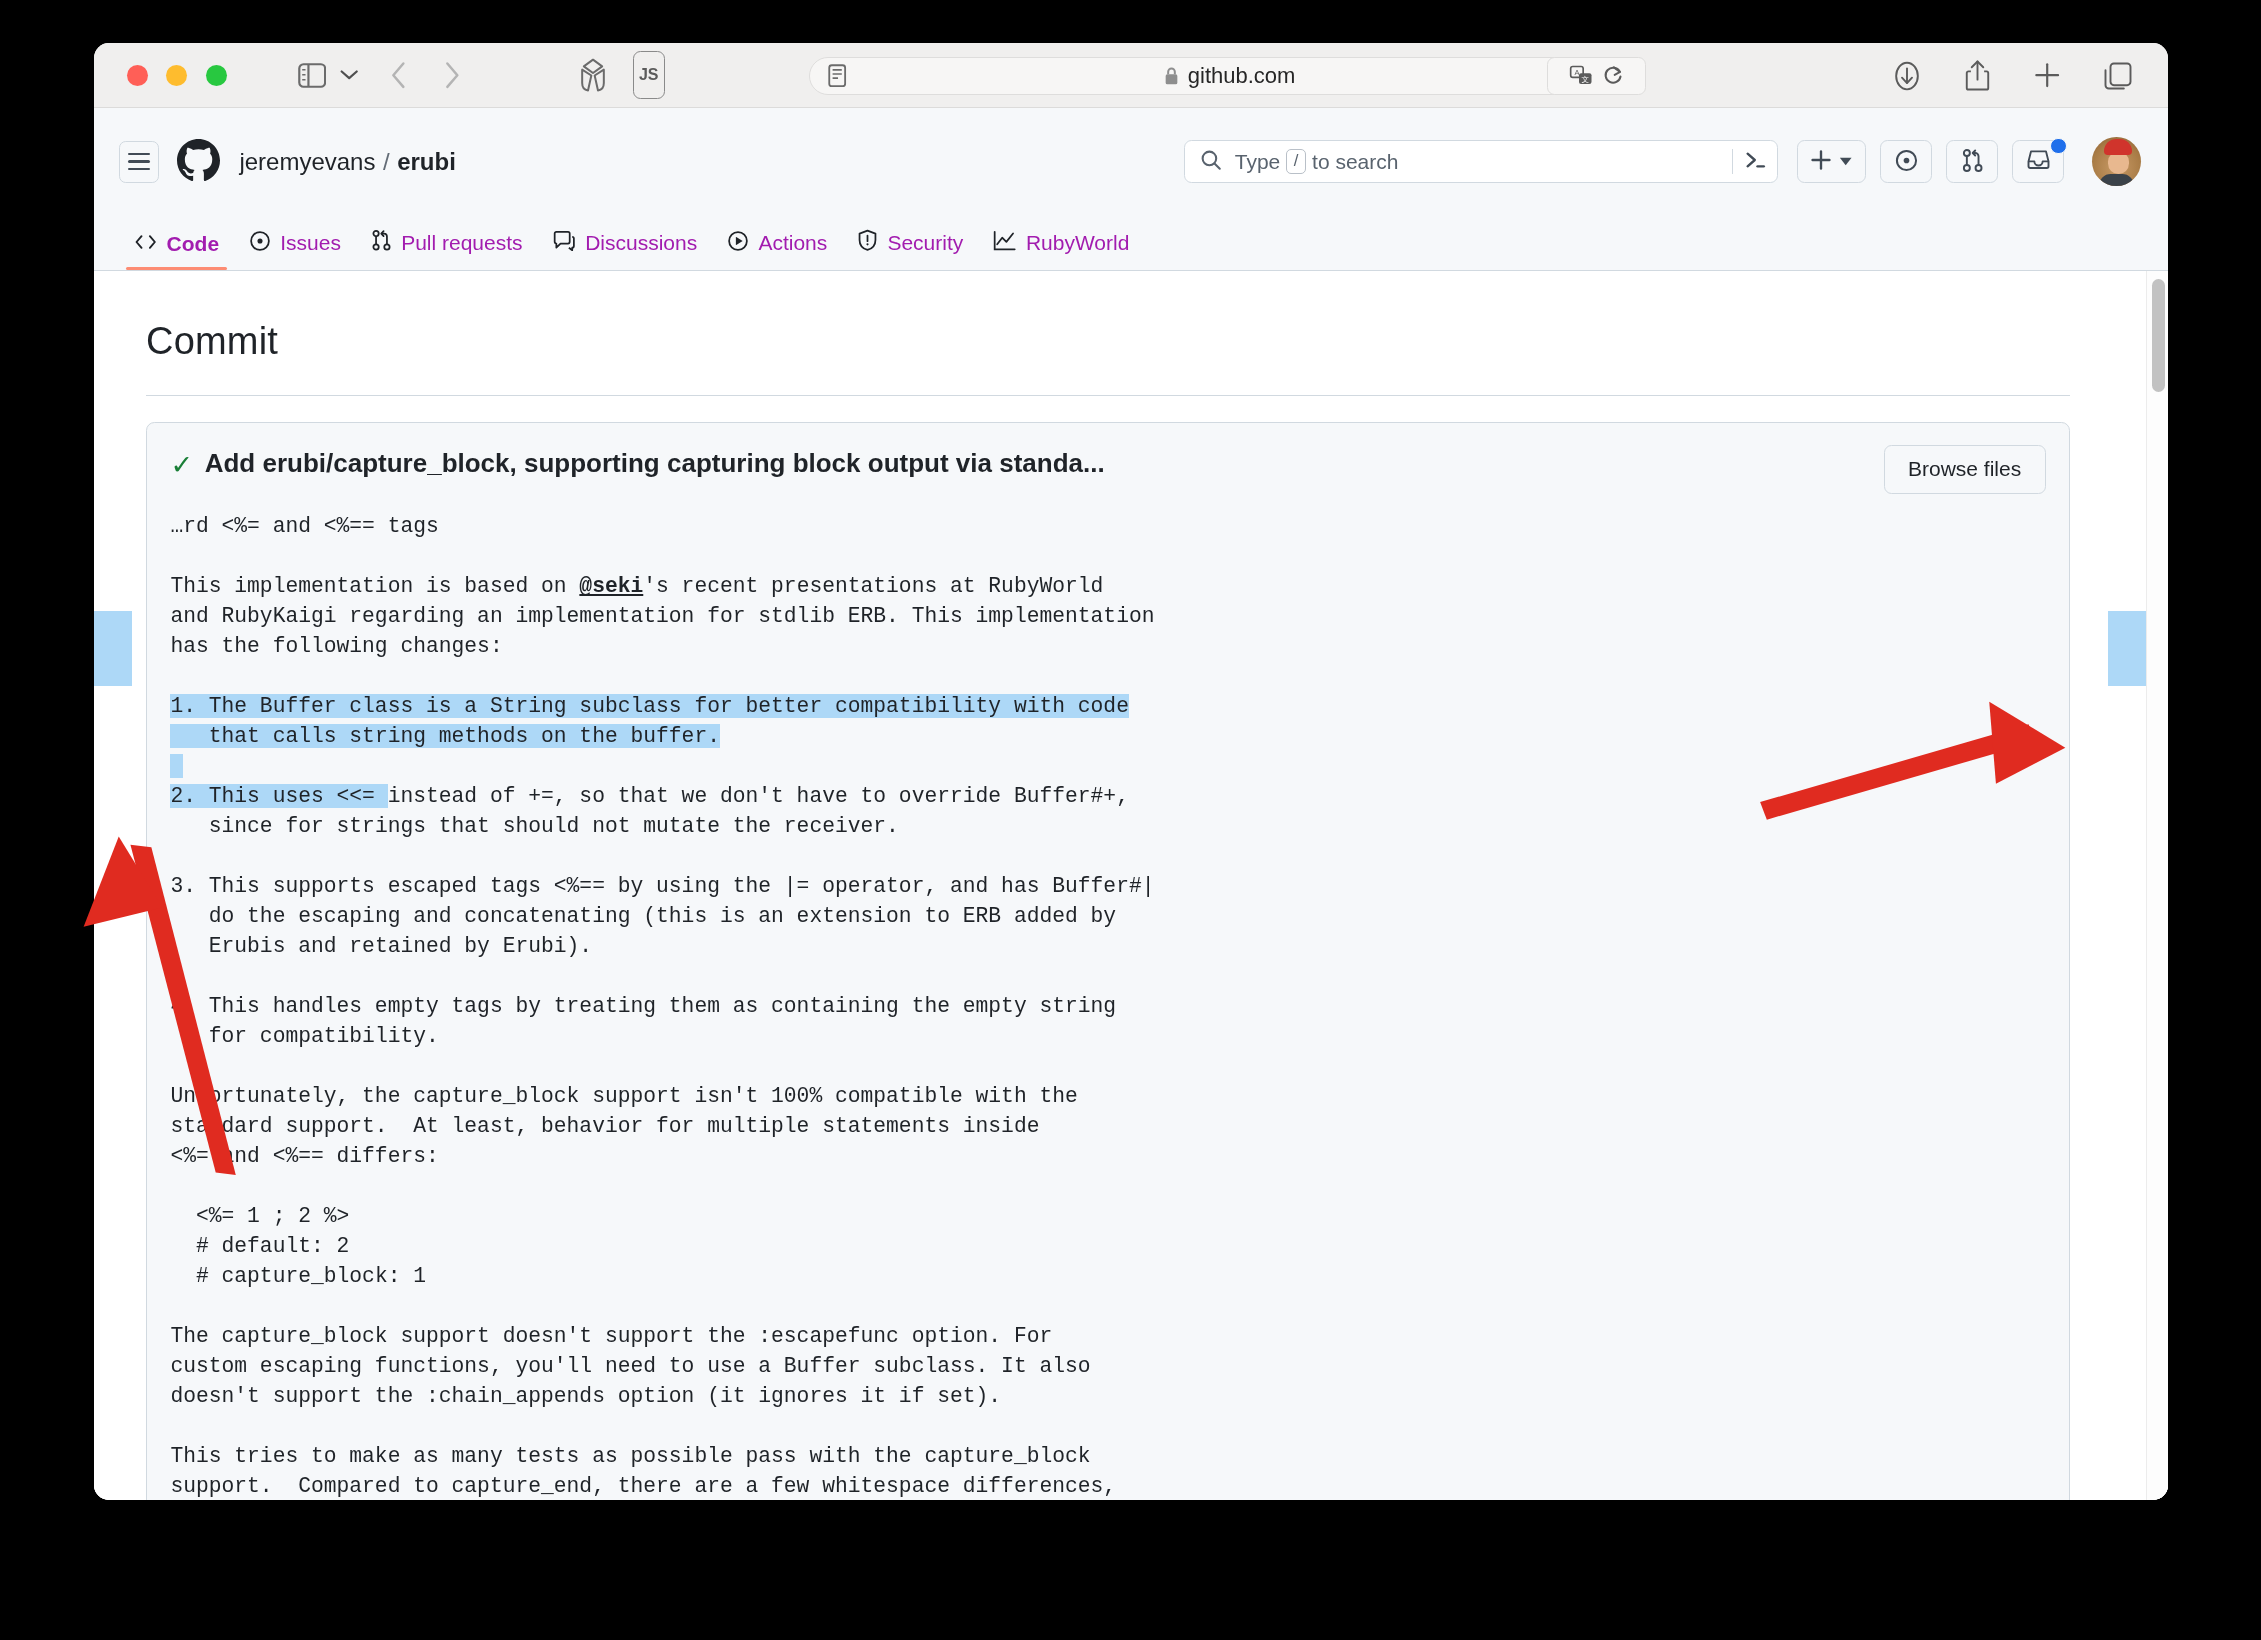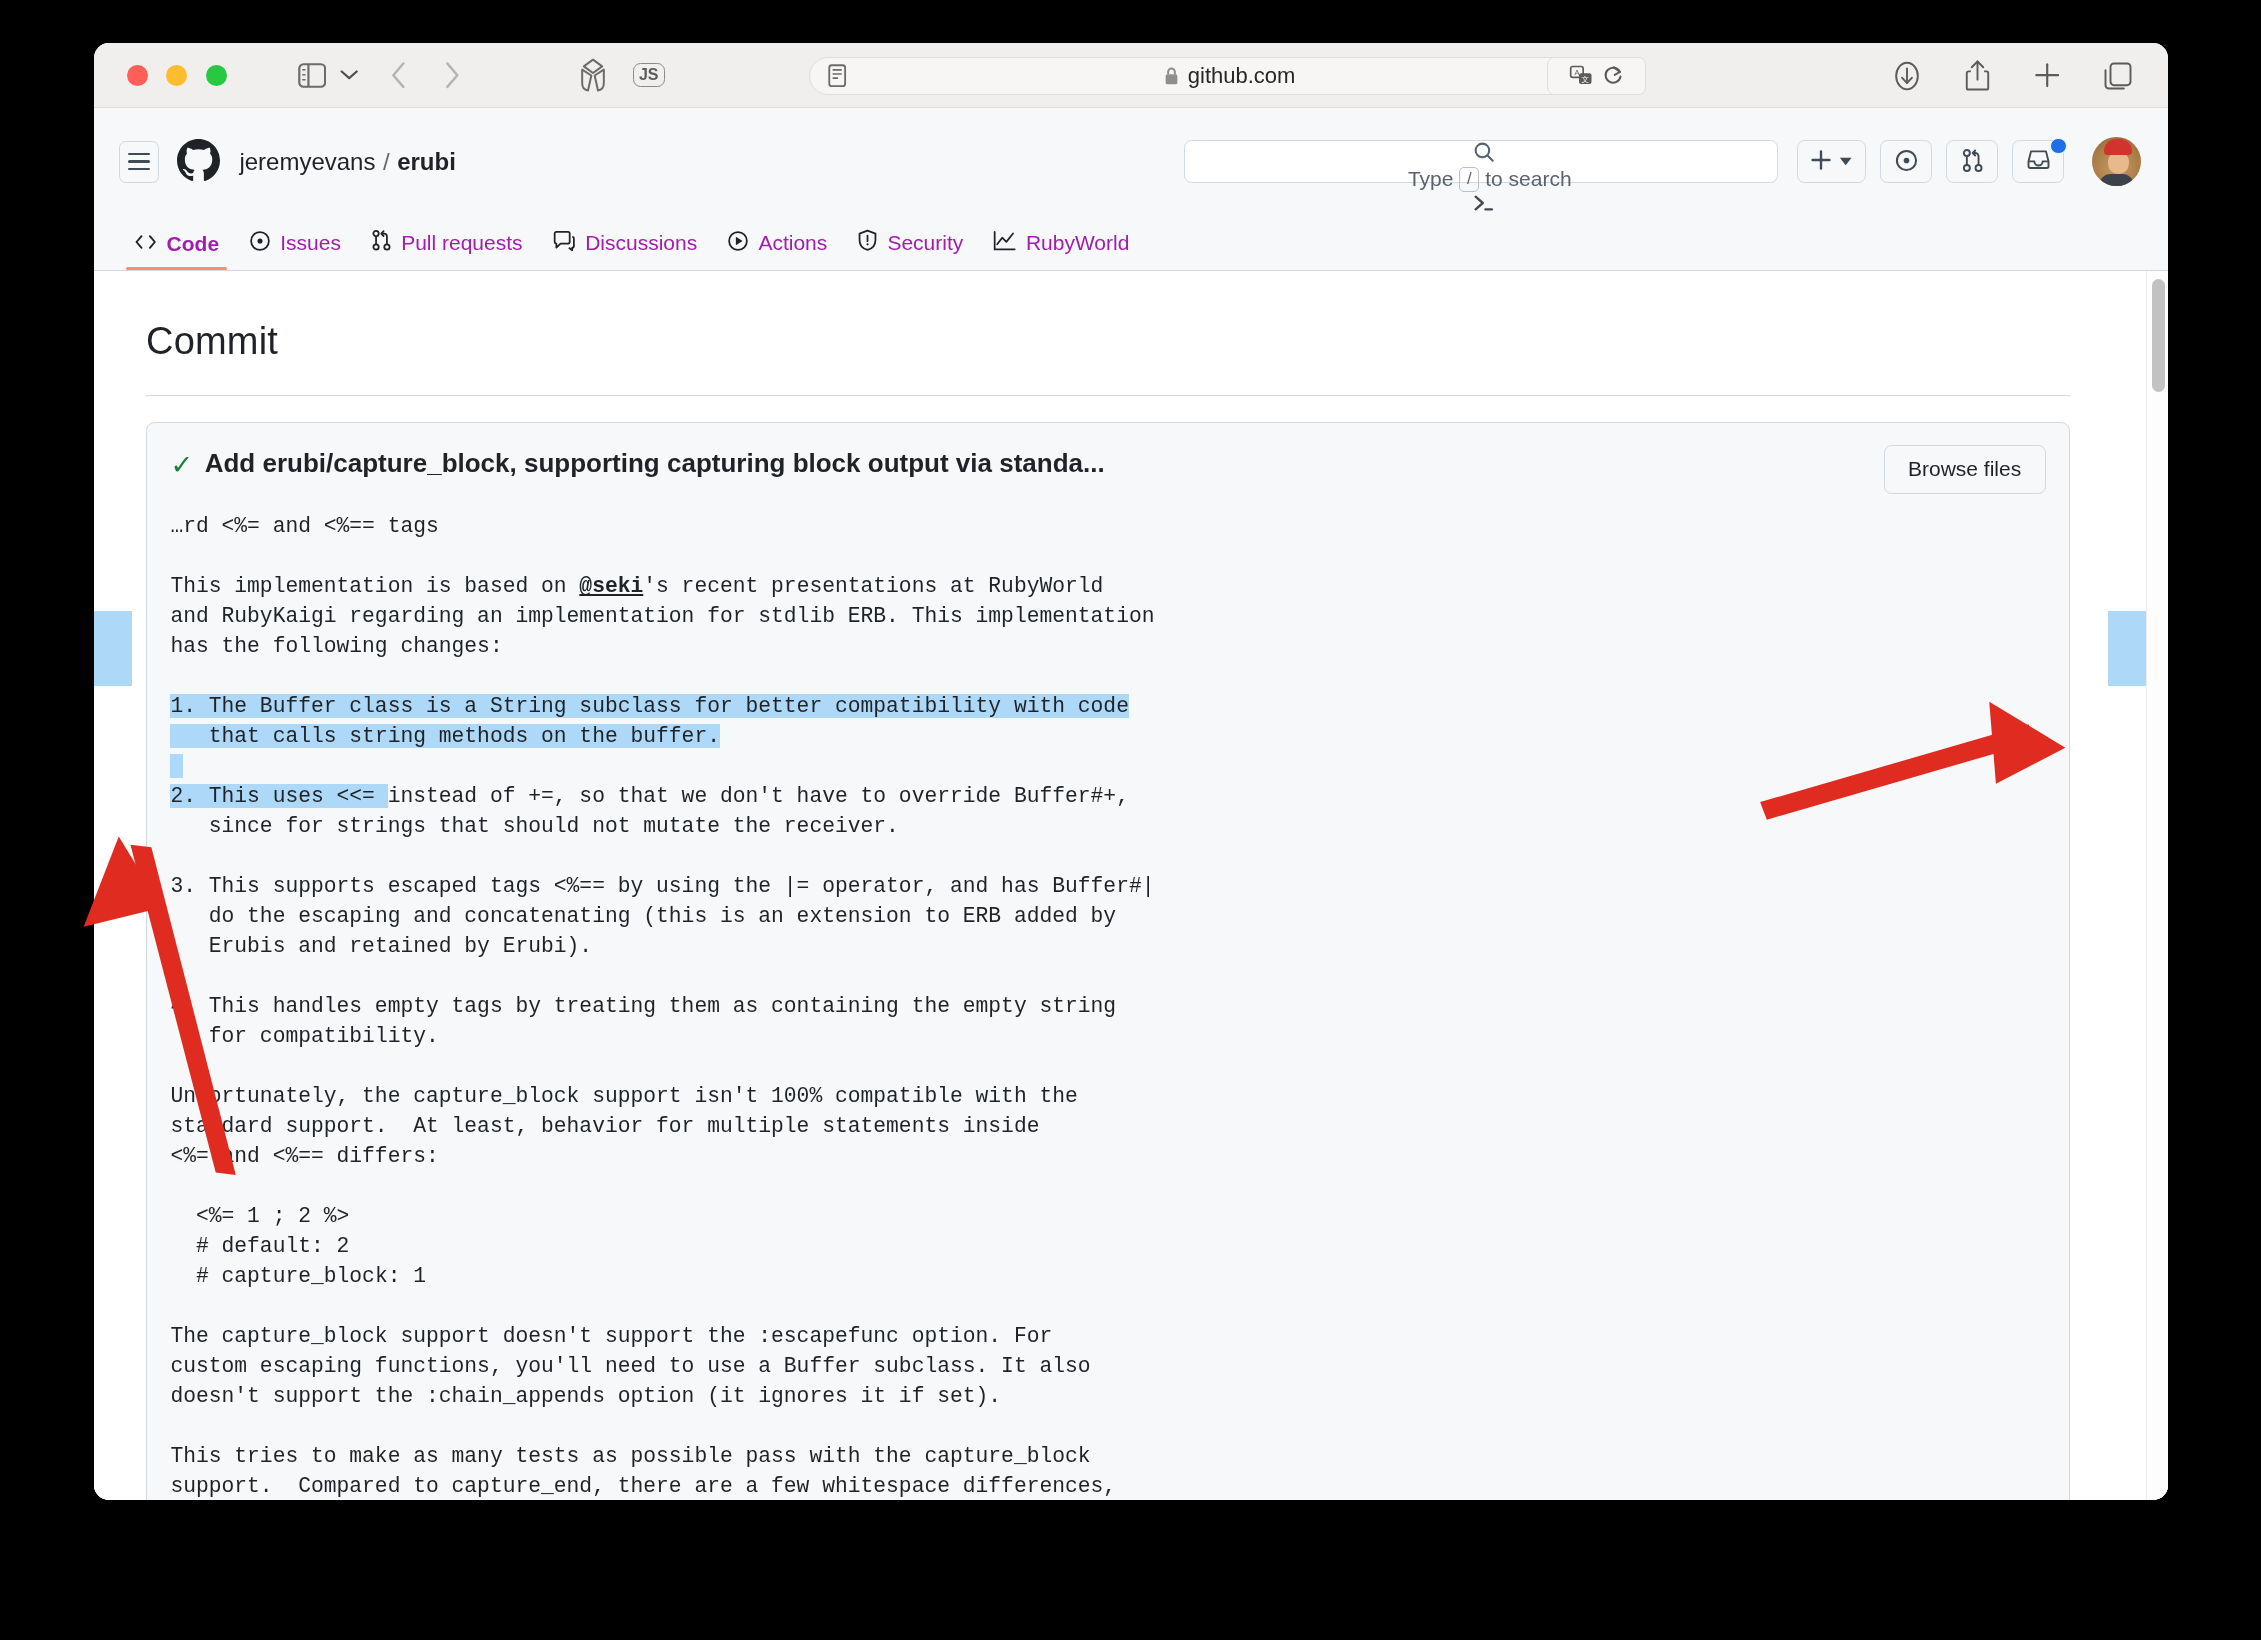--- a/index.html
+++ b/index.html
@@ -40,21 +40,21 @@
     color: #6b6b6b;
   }
   #sidebar-toggle { margin-left: 71px; }
   #sidebar-chevron { margin-left: 13.4px; }
   #nav-back { margin-left: 32px; }
   #nav-forward { margin-left: 37px; }
 
   #extension-cube { margin-left: 117px; }
   #js-badge {
     margin-left: 23.4px;
-    width: 32px; height: 24px;
+    width: 32px; height: 48px;
     border: 1.7px solid #8a8a8a; border-radius: 7.5px;
     display: flex; align-items: center; justify-content: center;
     font-size: 16px; font-weight: 700; color: #5b5b5b;
     font-family: "Liberation Sans", sans-serif;
   }
 
   #address-bar {
     position: absolute; left: 715px; top: 14.2px;
     width: 835px; height: 38px;
     background: #f7f6f5;
@@ -117,21 +117,21 @@
   }
   #repo-path .owner { font-weight: 400; }
   #repo-path .sep { color: #636c76; margin: 0 7.5px; font-weight: 400; }
   #repo-path .repo { font-weight: 700; margin-top: 39px; }
 
   #gh-search {
     margin-left: auto;
     width: 594px; height: 43px;
     background: #ffffff;
     border: 0.8px solid #d1d9e0; border-radius: 7.5px;
-    display: flex; align-items: center; padding: 0 10px 0 15px; flex-direction: column;
+    display: flex; align-items: center; padding: 0 10px 0 15px;
   }
   #gh-search-placeholder {
     flex: 1; margin-left: 11.7px;
     font-size: 21px; color: #59636e;
     display: flex; align-items: center; gap: 5.9px;
   }
   .kbd-slash {
     display: inline-flex; align-items: center; justify-content: center;
     width: 20px; height: 25px;
     border: 0.8px solid #b9c0c8; border-radius: 5px;

